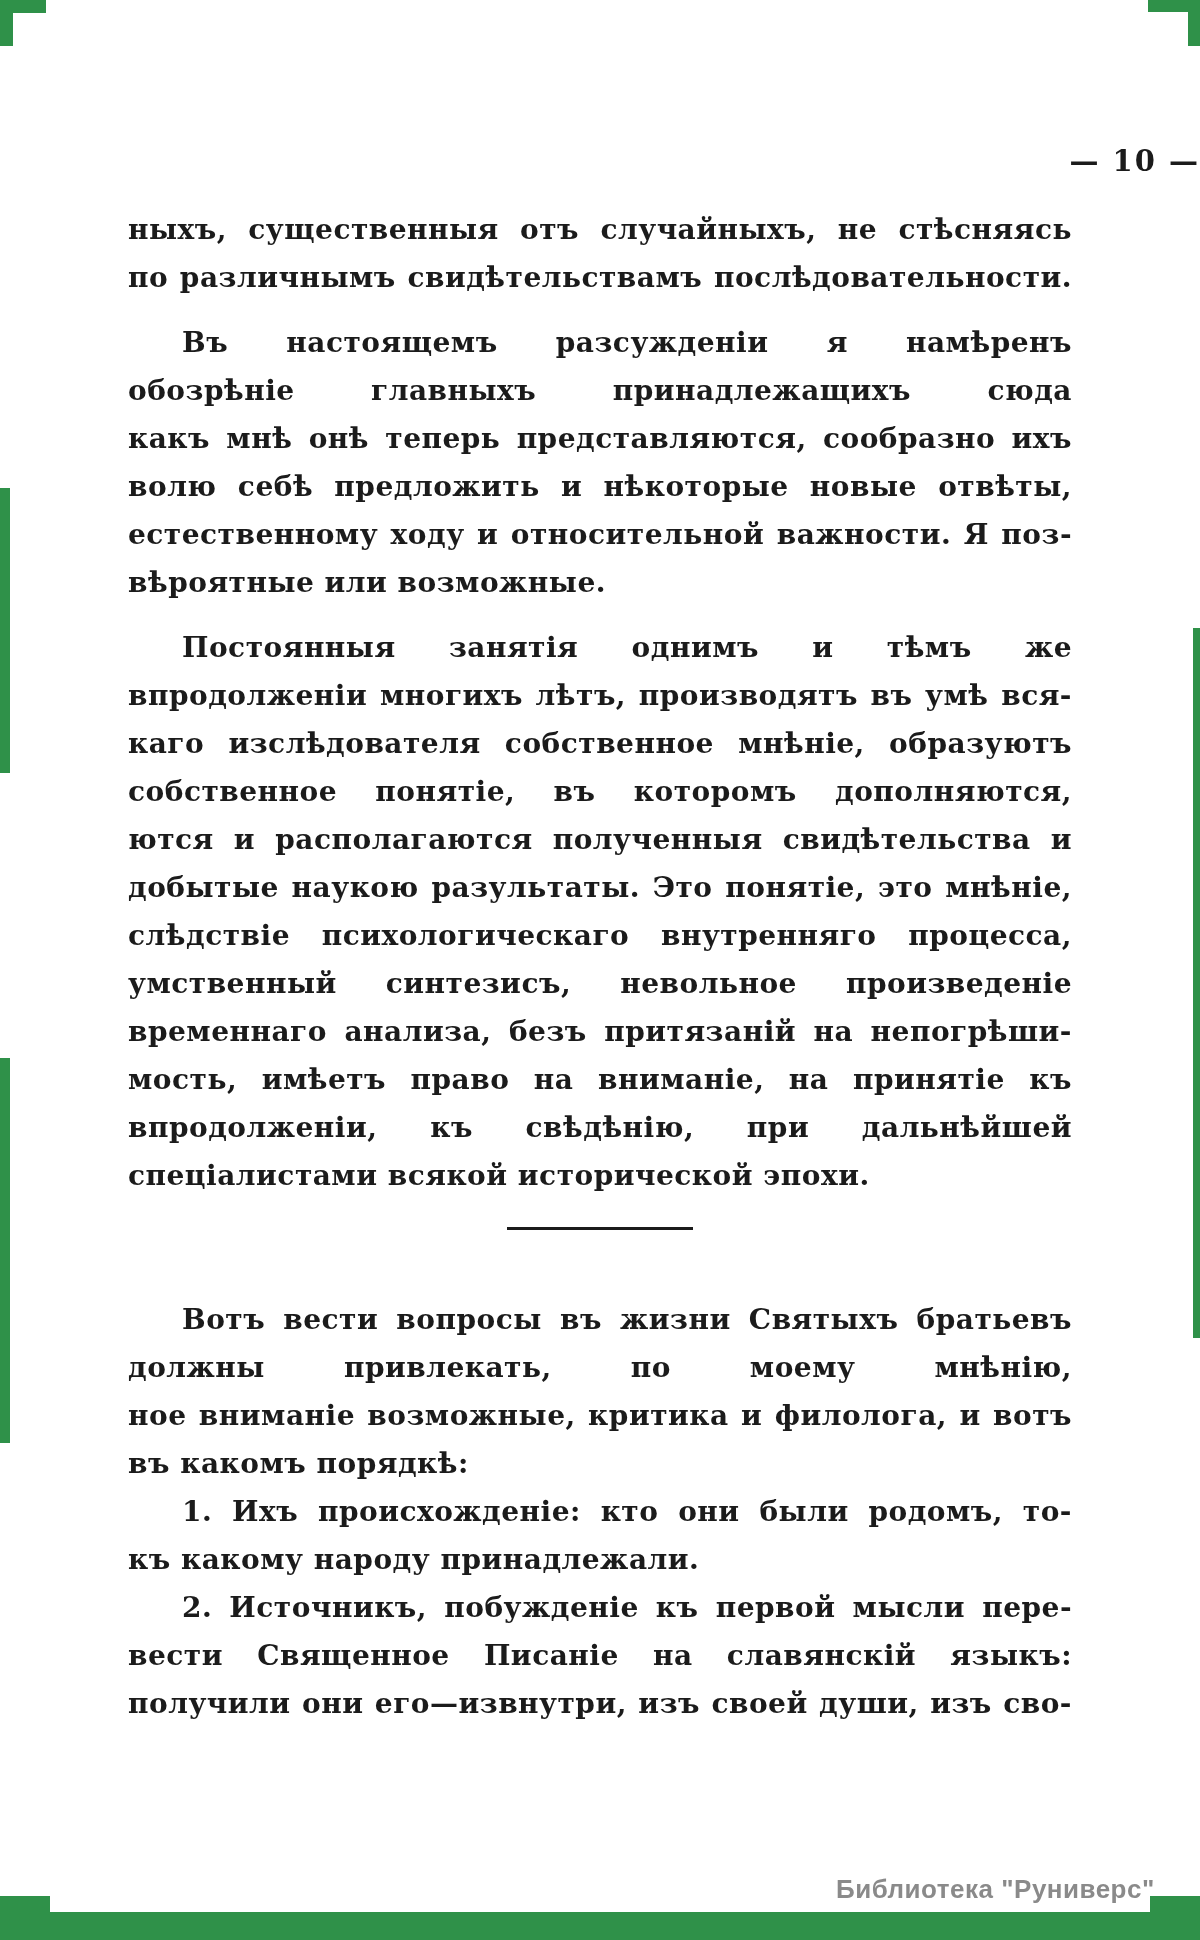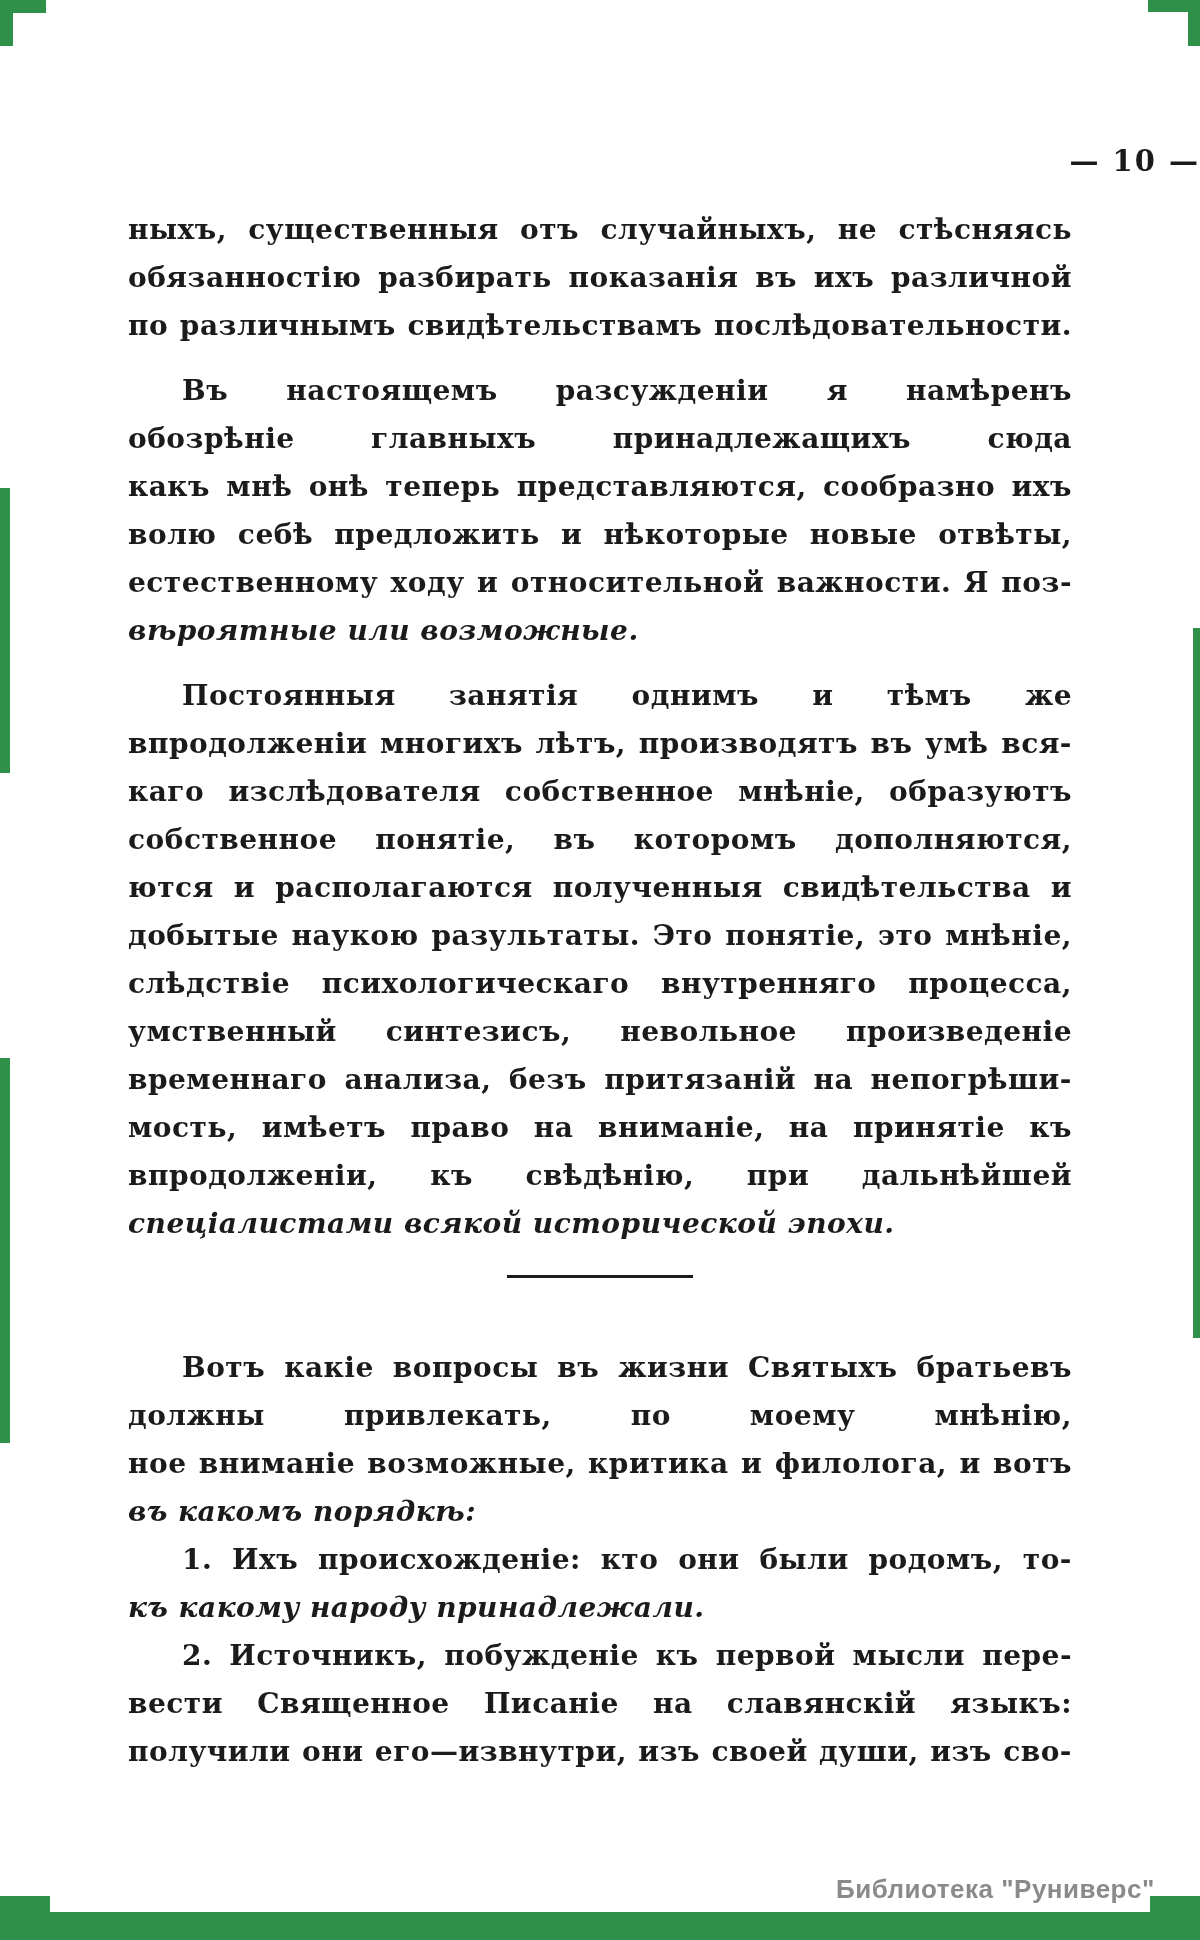--- a/index.html
+++ b/index.html
@@ -34,21 +34,21 @@
   .line {
     height: 48px;
     line-height: 48px;
     font-size: 28px;
     font-weight: bold;
     letter-spacing: 0.5px;
     text-align: justify;
     text-align-last: justify;
     overflow: hidden;
   }
-  .line.last { text-align-last: left; font-style: italic; }
+  .line.last { text-align-last: left; }
   .line.indent { padding-left: 54px; }
   .block + .block { margin-top: 17px; }
   .block + .list-item { margin-top: 0; }
   .block + .divider-wrap { margin-top: 27px; }
   .divider-wrap + .block { margin-top: 66px; }
   .rule {
     width: 186px;
     height: 3px;
     background: var(--ink, #151515);
     margin: 0 auto;
@@ -77,21 +77,20 @@
 </style>
 </head>
 <body>
 
 <div class="page">
   <div class="page-number">— 10 —</div>
 
   <div class="text-block">
       <div class="block para">
         <div class="line">ныхъ, существенныя отъ случайныхъ, не стѣсняясь</div>
-        <div class="line">обязанностію разбирать показанія въ ихъ различной</div>
         <div class="line">по различнымъ свидѣтельствамъ послѣдовательности.</div>
       </div>
       <div class="block para">
         <div class="line indent">Въ настоящемъ разсужденіи я намѣренъ предложить</div>
         <div class="line">обозрѣніе главныхъ принадлежащихъ сюда вопросовъ,</div>
         <div class="line">какъ мнѣ онѣ теперь представляются, сообразно ихъ</div>
         <div class="line">волю себѣ предложить и нѣкоторые новые отвѣты,</div>
         <div class="line">естественному ходу и относительной важности. Я поз-</div>
         <div class="line last">вѣроятные или возможные.</div>
       </div>
@@ -106,21 +105,21 @@
         <div class="line">умственный синтезисъ, невольное произведеніе долго-</div>
         <div class="line">временнаго анализа, безъ притязаній на непогрѣши-</div>
         <div class="line">мость, имѣетъ право на вниманіе, на принятіе къ</div>
         <div class="line">впродолженіи, къ свѣдѣнію, при дальнѣйшей обработкѣ</div>
         <div class="line last">спеціалистами всякой исторической эпохи.</div>
       </div>
       <div class="block divider-wrap">
         <div class="rule"></div>
       </div>
       <div class="block para">
-        <div class="line indent">Вотъ какіе вопросы въ жизни Святыхъ братьевъ</div>
+        <div class="line indent">Вотъ вести вопросы въ жизни Святыхъ братьевъ</div>
         <div class="line">должны привлекать, по моему мнѣнію, преимуществен-</div>
         <div class="line">ное вниманіе возможные, критика и филолога, и вотъ</div>
         <div class="line last">въ какомъ порядкѣ:</div>
       </div>
       <div class="block list-item">
         <div class="line indent">1. Ихъ происхожденіе: кто они были родомъ, то-есть</div>
         <div class="line last">къ какому народу принадлежали.</div>
       </div>
       <div class="block list-item">
         <div class="line indent">2. Источникъ, побужденіе къ первой мысли пере-</div>

